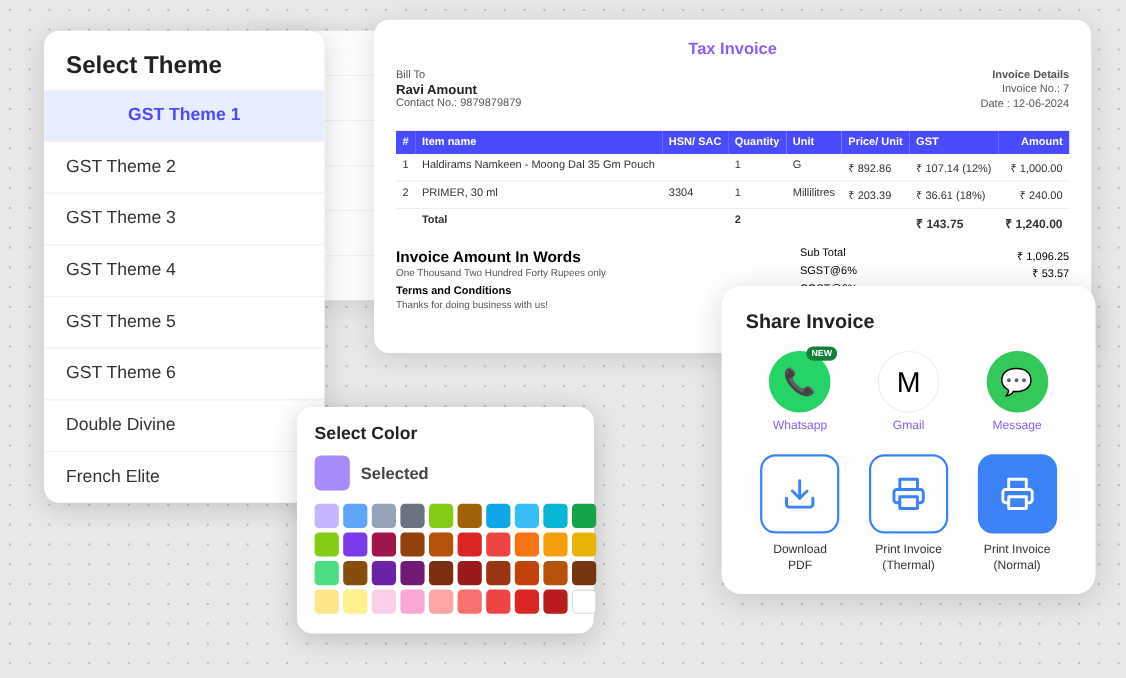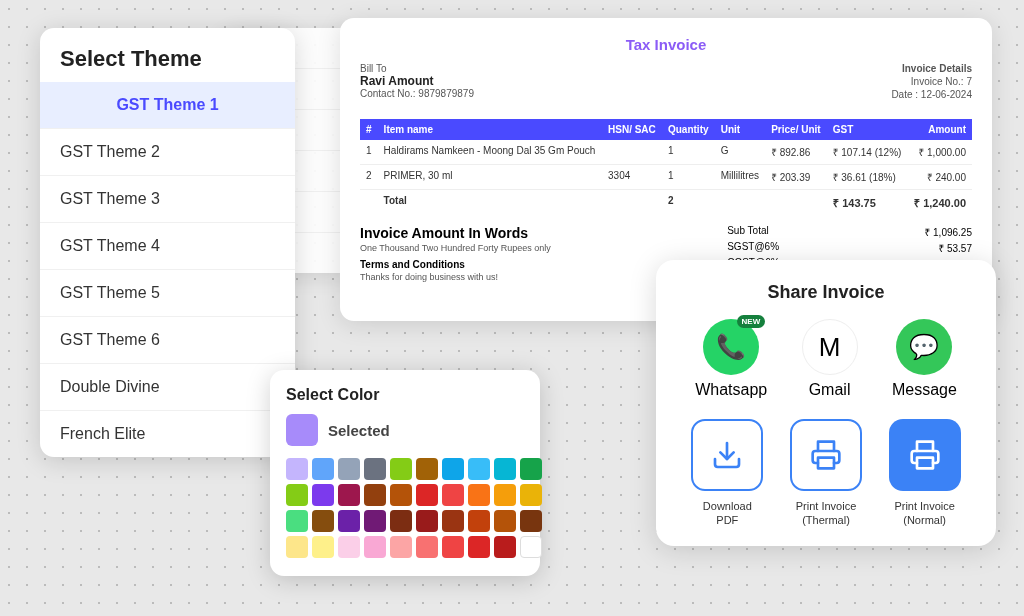--- a/index.html
+++ b/index.html
@@ -228,21 +228,20 @@
       box-shadow: 0 4px 28px rgba(0,0,0,0.15);
       z-index: 20;
       padding: 22px 22px 18px 22px;
     }
 
     .share-title {
       font-size: 18px;
       font-weight: 700;
       color: #222;
       margin-bottom: 16px;
-      text-align: center;
     }
 
     .share-icons-row {
       display: flex;
       justify-content: space-around;
       margin-bottom: 20px;
     }
 
     .share-icon-item {
       display: flex;
@@ -273,22 +272,22 @@
       right: -6px;
       background: #15803d;
       color: #fff;
       font-size: 8px;
       font-weight: 700;
       padding: 2px 5px;
       border-radius: 8px;
     }
 
     .share-icon-label {
-      font-size: 16px;
-      color: #000000;
+      font-size: 11px;
+      color: #8b5cf6;
       font-weight: 500;
       text-align: center;
     }
 
     .share-action-row {
       display: flex;
       justify-content: space-around;
     }
 
     .action-btn {

